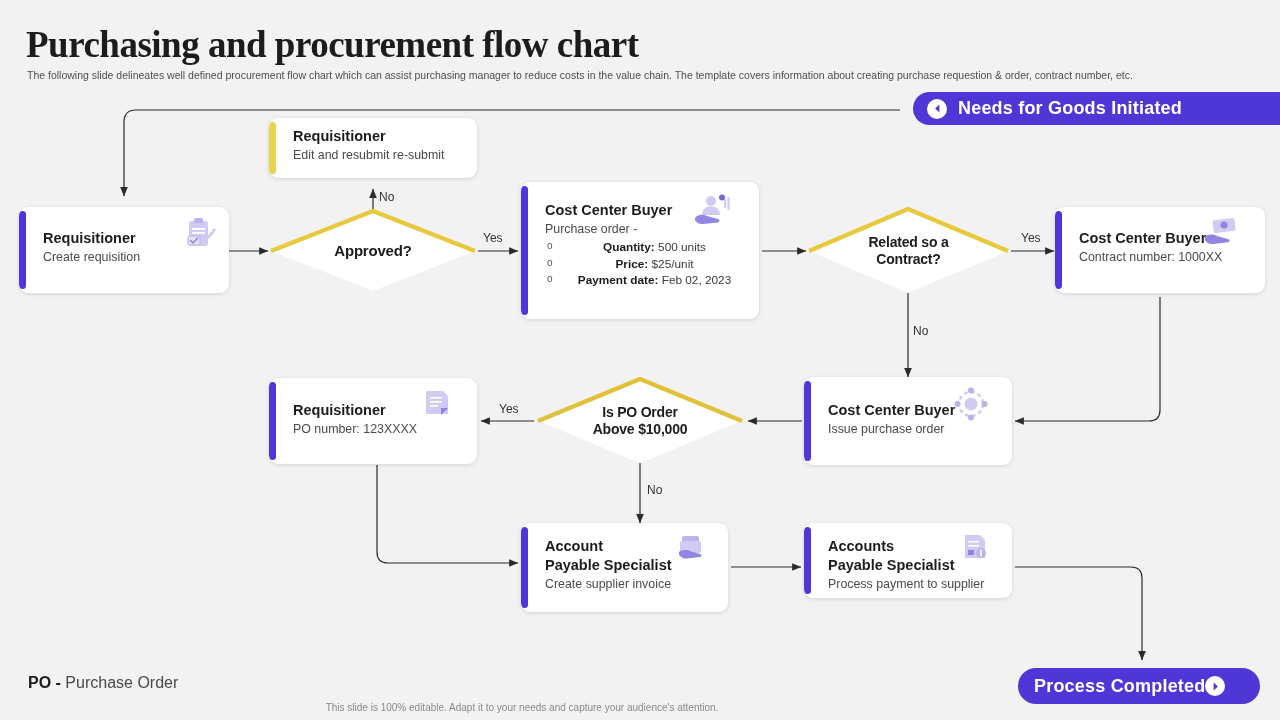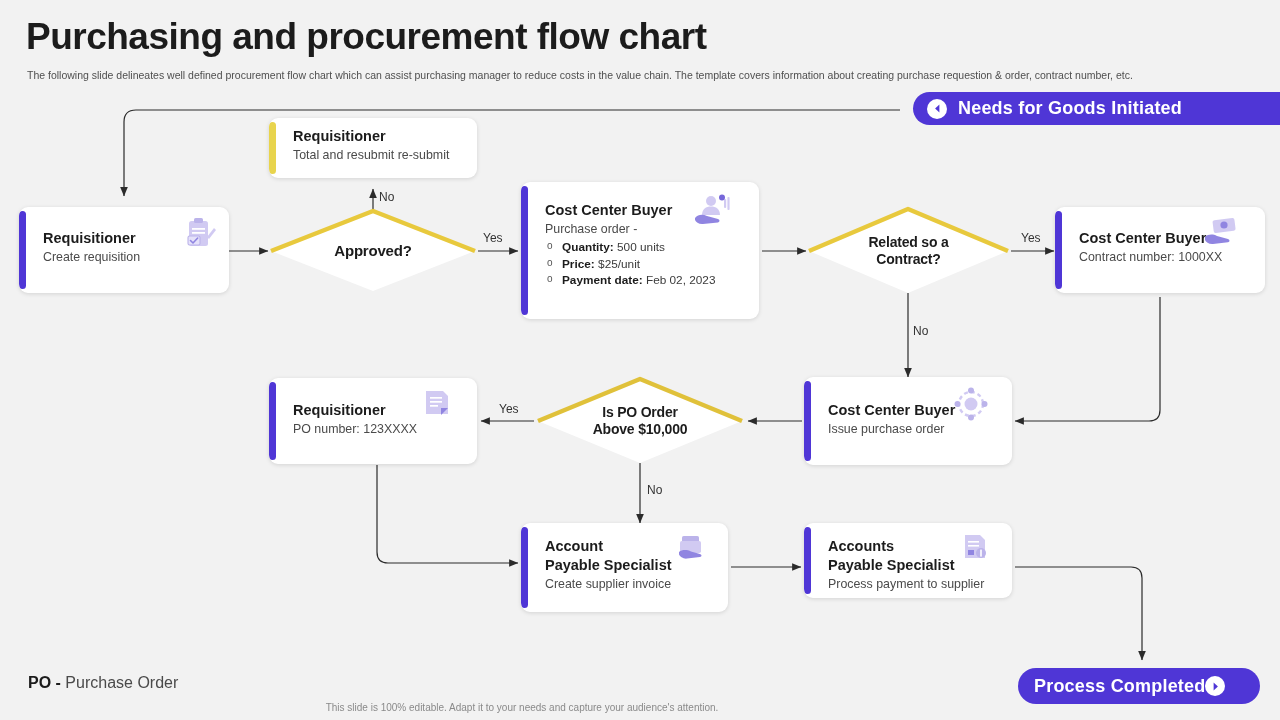--- a/index.html
+++ b/index.html
@@ -7,23 +7,23 @@
   html, body {
     width: 1280px; height: 720px;
     background: #f2f2f2;
     font-family: "Liberation Sans", sans-serif;
     overflow: hidden;
   }
   #slide { position: relative; width: 1280px; height: 720px; background: #f2f2f2; }
 
   
   .title {
-    position: absolute; left: 26px; top: 16px;
+    position: absolute; left: 26px; top: 23px;
     font-size: 37px; font-weight: bold; color: #1c1c1c;
-    letter-spacing: -0.5px; white-space: nowrap;
+    letter-spacing: -0.5px; white-space: nowrap; font-family: Liberation Serif, serif;
   }
   .subtitle {
     position: absolute; left: 27px; top: 69px; width: 1150px;
     font-size: 10.5px; color: #4f4f4f; white-space: nowrap;
   }
 
   
   .banner {
     position: absolute; display: flex; align-items: center;
     background: #4f36d6; color: #ffffff;
@@ -64,21 +64,21 @@
   .card .ctitle {
     font-size: 14.5px; font-weight: bold; color: #1c1c1c;
     line-height: 1.32;
   }
   .card .csub {
     font-size: 12.4px; color: #4a4a4a; line-height: 1.35; margin-top: 1px;
   }
   .card ul { list-style: none; margin-top: 1px; }
   .card li {
     font-size: 11.8px; color: #3b3b3b; line-height: 1.42;
-    padding-left: 17px; position: relative;
+    padding-left: 17px; position: relative; text-align: center;
   }
   .card li::before {
     content: "o"; position: absolute; left: 2px; top: 0;
     font-size: 10px; color: #555;
   }
   .card li b { font-weight: bold; color: #1c1c1c; }
   .card .cicon {
     position: absolute; right: 10px; top: 8px;
     opacity: .95;
   }
@@ -194,21 +194,21 @@
       </div>
       <div class="ctitle" style="margin-top:12px;">Requisitioner</div>
       <div class="csub">Create requisition</div>
     </div>
   </div>
 
   <div class="card accent-yellow" style="left:269px; top:118px; width:208px; height:60px;">
     <div class="accent"></div>
     <div class="body" style="padding-top:9px;">
       <div class="ctitle">Requisitioner</div>
-      <div class="csub">Total and resubmit re-submit</div>
+      <div class="csub">Edit and resubmit re-submit</div>
     </div>
   </div>
 
   <div class="diamond t-normal" style="left:268px; top:208px; width:210px; height:86px;">
     <svg width="210" height="86" viewBox="0 0 210 86">
       <polygon points="105,3 207,43 105,83 3,43" fill="#ffffff"></polygon>
       <path d="M3,43 L105,3 L207,43" fill="none" stroke="#e8c93d" stroke-width="4.5" stroke-linejoin="round"></path>
     </svg>
     <div class="dtext">Approved?</div>
   </div>

